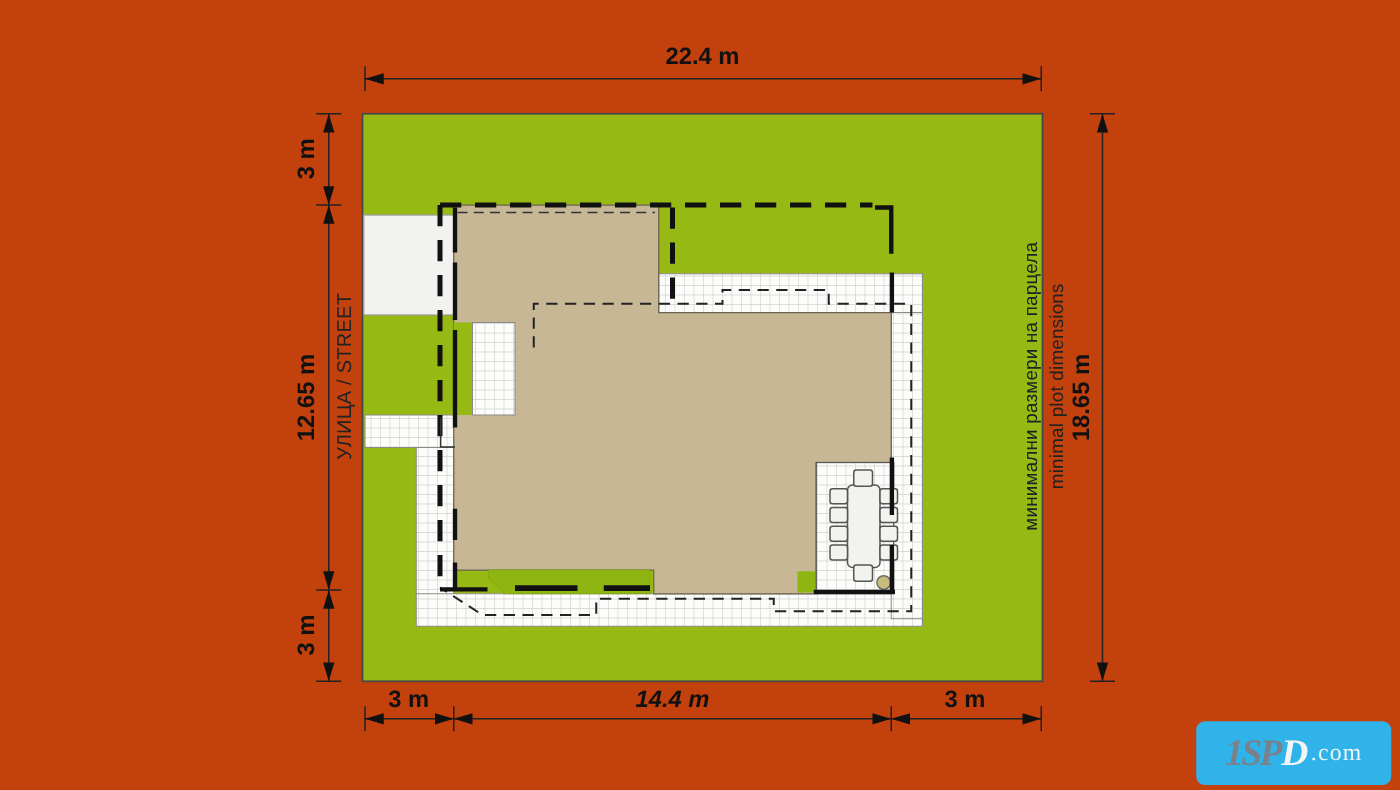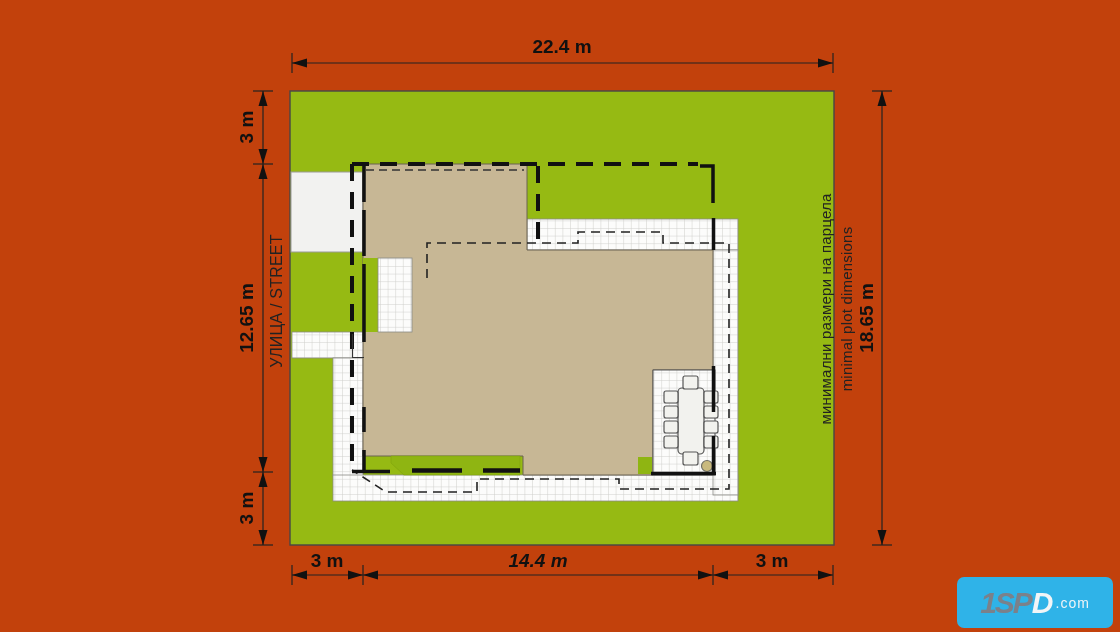--- a/index.html
+++ b/index.html
@@ -12,21 +12,21 @@
   .lbl.v{transform:translate(-50%,-50%) rotate(-90deg);}
   .dim{font-size:19px;font-weight:bold;color:#111;}
   .note{font-size:15px;font-weight:normal;color:#222;letter-spacing:.2px;}
   .watermark{
     position:absolute;left:957px;top:577px;width:156px;height:51px;
     border-radius:7px;display:flex;align-items:center;justify-content:center;
     gap:1px;cursor:pointer;
   }
   .wm-a{font-size:30px;font-weight:bold;font-style:italic;color:#7b818a;letter-spacing:-2px;}
   .wm-b{font-size:30px;font-weight:bold;font-style:italic;color:#f2f5f7;letter-spacing:-1px;}
-  .wm-c{font-size:14px;color:#eef4f7;letter-spacing:1px;margin-left:2px;}
+  .wm-c{font-size:19px;color:#eef4f7;letter-spacing:1px;margin-left:2px;}
 </style>
 </head>
 <body>
 
 <div class="stage">
 
   <svg class="plan-svg" width="1120" height="632" viewBox="0 0 1120 632">
     <defs>
       <pattern id="grid" width="7.6" height="7.6" patternUnits="userSpaceOnUse">
         <rect width="7.6" height="7.6" fill="#FCFCFB"></rect>
@@ -155,19 +155,19 @@
   <div class="lbl dim v" style="left:246px;top:508px;">3 m</div>
   <div class="lbl dim" style="left:327px;top:560px;">3 m</div>
   <div class="lbl dim" style="left:538px;top:560px;font-style:italic;">14.4 m</div>
   <div class="lbl dim" style="left:772px;top:560px;">3 m</div>
   <div class="lbl dim v" style="left:866px;top:318px;">18.65 m</div>
 
   <div class="lbl note v" style="left:277px;top:301px;font-size:16px;">УЛИЦА / STREET</div>
   <div class="lbl note v" style="left:825px;top:309px;">минимални размери на парцела</div>
   <div class="lbl note v" style="left:846px;top:309px;">minimal plot dimensions</div>
 
-  <div class="watermark" style="background:#2FB3E8;">
+  <div class="watermark" style="background:#2FB3E8;font-family:Liberation Serif, serif;">
     <span class="wm-a">1SP</span>
     <span class="wm-b">D</span>
     <span class="wm-c">.com</span>
   </div>
 
 </div>
 
 </body></html>

